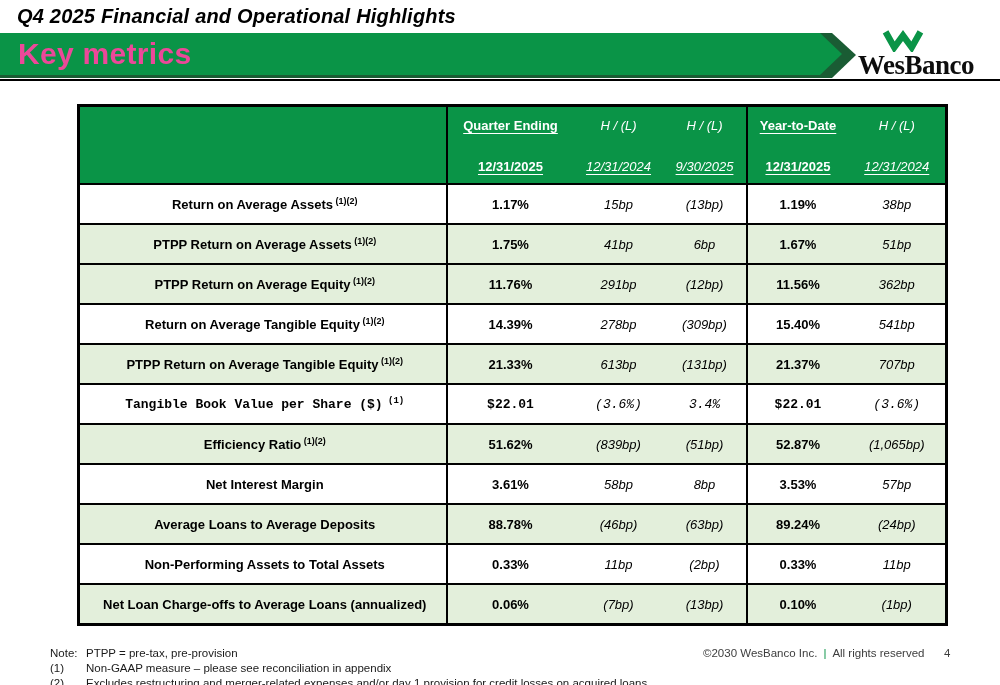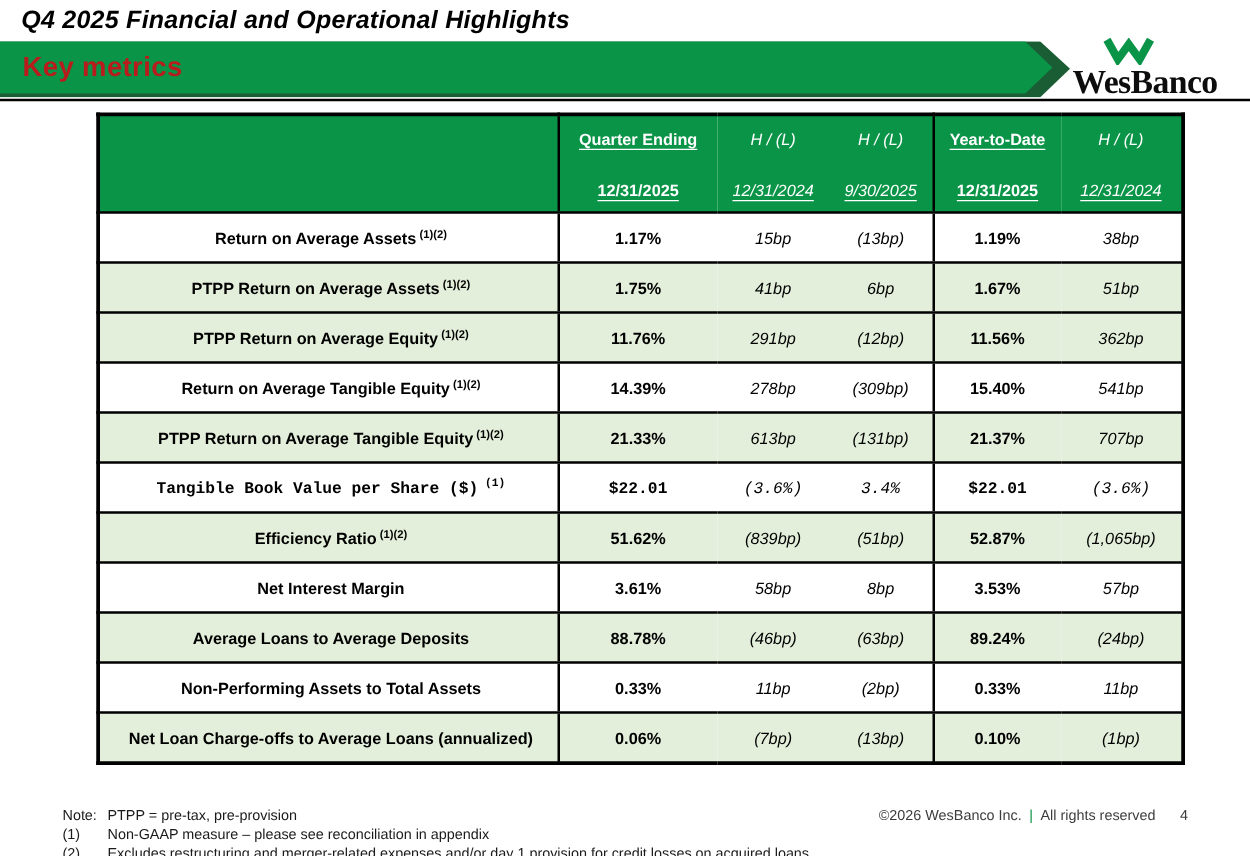--- a/index.html
+++ b/index.html
@@ -21,36 +21,36 @@
     background:#1a5c34;
     clip-path: polygon(0 0, 832px 0, 856px 22px, 832px 45px, 0 45px);
   }
   .banner-main {
     position:absolute; left:0; top:33px; width:842px; height:42px;
     background:#0a9447;
     clip-path: polygon(0 0, 820px 0, 842px 21px, 820px 42px, 0 42px);
   }
   .banner-label {
     position:absolute; left:18px; top:33px; height:42px; line-height:42px;
-    color:#b91c1c; font-size:22px; font-weight:bold; letter-spacing:0.3px;
+    color:#ec4899; font-size:30px; font-weight:bold; letter-spacing:0.3px;
   }
   .black-rule {
     position:absolute; left:0; top:79px; width:1000px; height:2px; background:#000;
   }
 
   
   .logo { position:absolute; top:30px; right:26px; width:170px; text-align:right; }
   .logo-mark { display:block; margin:0 auto 0 78px; }
   .logo-word {
     font-family:"Liberation Serif", serif; font-weight:bold;
     font-size:27px; color:#0d0d0d; line-height:26px; letter-spacing:-0.5px;
   }
 
   
-  .table-wrap { position:absolute; left:65px; top:90px;padding-left:12px; }
+  .table-wrap { position:absolute; left:65px; top:104px;padding-left:12px; }
   table.metrics {
     border-collapse: collapse; table-layout: fixed; width: 868px;
     border: 3px solid #000;
   }
   .metrics thead th {
     background:#0a9447; color:#fff; height:76px;
     font-size:13px; vertical-align:top; padding:0;
     border-bottom: 2px solid #000;
   }
   .hwrap {
@@ -258,17 +258,17 @@
       <span class="note-marker">(1)</span>
       <span>Non-GAAP measure – please see reconciliation in appendix</span>
     </div>
     <div class="note-row">
       <span class="note-marker">(2)</span>
       <span>Excludes restructuring and merger-related expenses and/or day 1 provision for credit losses on acquired loans</span>
     </div>
   </div>
 
   <div class="copyright">
-    <span>©2026 WesBanco Inc.</span><span class="sep">|</span><span>All rights reserved</span>
+    <span>©2030 WesBanco Inc.</span><span class="sep">|</span><span>All rights reserved</span>
   </div>
   <div class="page-number">4</div>
 
 </div>
 
 </body></html>

